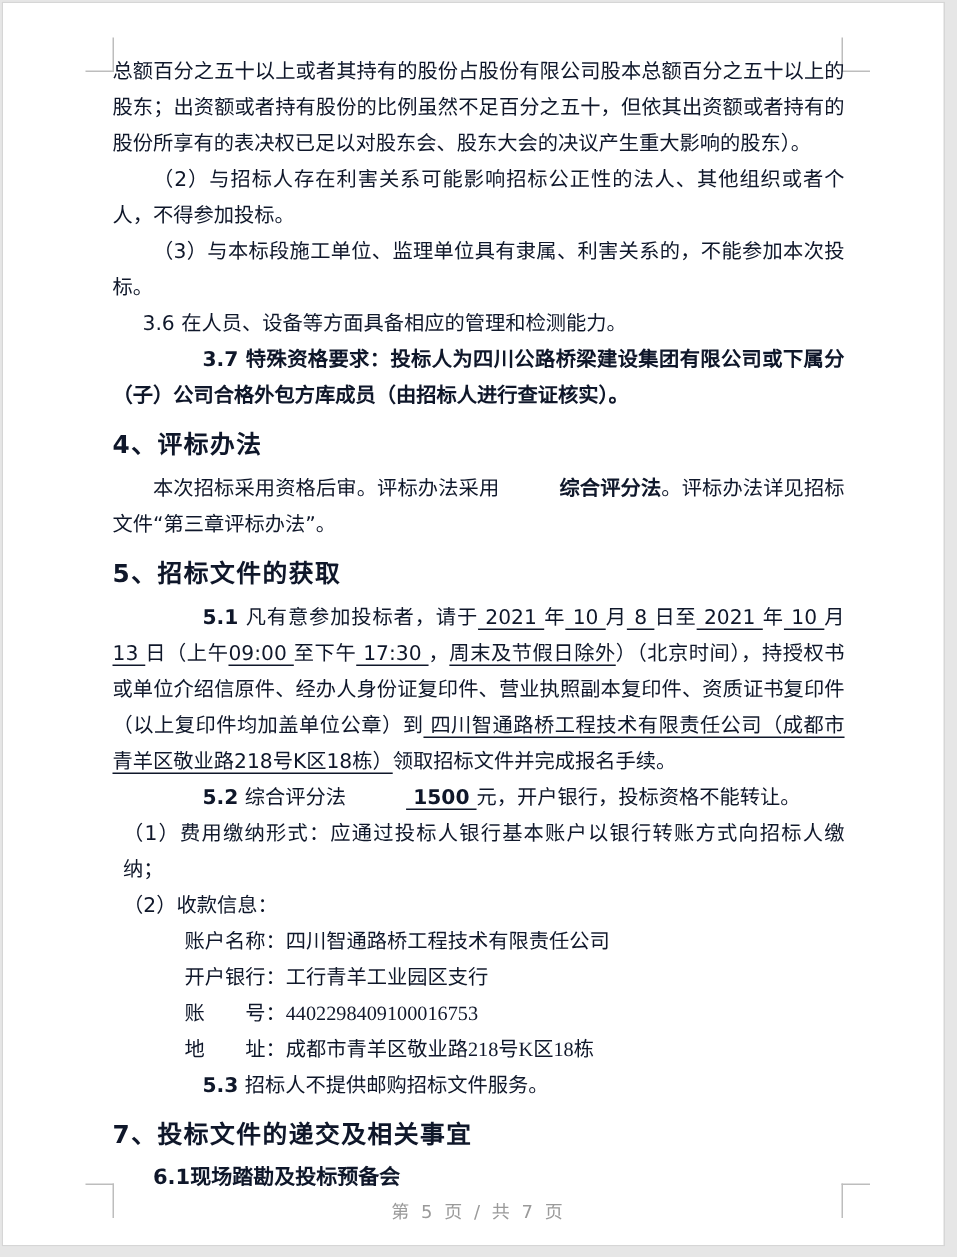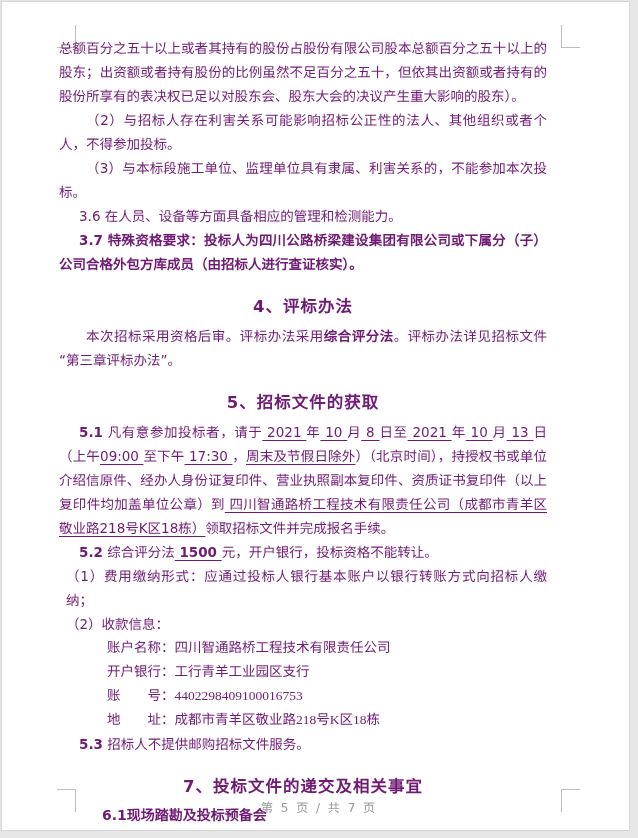--- a/index.html
+++ b/index.html
@@ -23,50 +23,50 @@
   }
   
   .crop{position:absolute;width:18px;height:22px;}
   .crop-tl{left:57px;top:25px;border-right:1px solid #bdbdbd;border-bottom:1px solid #bdbdbd;}
   .crop-tr{left:561px;top:25px;border-left:1px solid #bdbdbd;border-bottom:1px solid #bdbdbd;}
   .crop-bl{left:57px;top:789px;border-right:1px solid #bdbdbd;border-top:1px solid #bdbdbd;}
   .crop-br{left:561px;top:789px;border-left:1px solid #bdbdbd;border-top:1px solid #bdbdbd;}
 
   .content{
     position:absolute;
-    left:59px;top:36px;
+    left:75px;top:36px;
     width:488px;
-    color:#701a75;
+    color:#0f172a;
     font-size:13.5px;
     line-height:24px;
     text-align:justify;
     text-justify:inter-character;
   }
   .content p{margin:0;}
   .blk.ind05{padding-left:7px;}
   .blk.ind15{text-indent:20px;}
   .blk.ind2{text-indent:27px;}
   .blk.ind35{padding-left:48px;font-family:Liberation Serif, serif;}
   .blk.h1{
     font-size:16.5px;
     font-weight:bold;
     line-height:23px;
-    margin:19px 0 6px 0;
-    text-align:center;
+    margin:9px 0 6px 0;
+    text-align:left;
     letter-spacing:1px;
   }
   .blk.h2{
     font-size:14px;
     font-weight:bold;
     line-height:23px;
-    margin:4px 0 2px 16px;
+    margin:4px 0 2px 0;
     text-indent:27px;
     text-align:left;
   }
-  .b{font-weight:bold;}
+  .b{font-weight:bold;margin-left:40px;}
   .u{text-decoration:underline;text-underline-offset:3px;}
   .footer{
     position:absolute;
     left:75px;top:798px;
     width:488px;
     text-align:center;
     font-size:12px;
     color:#9a9a9a;
     letter-spacing:2px;
   }

